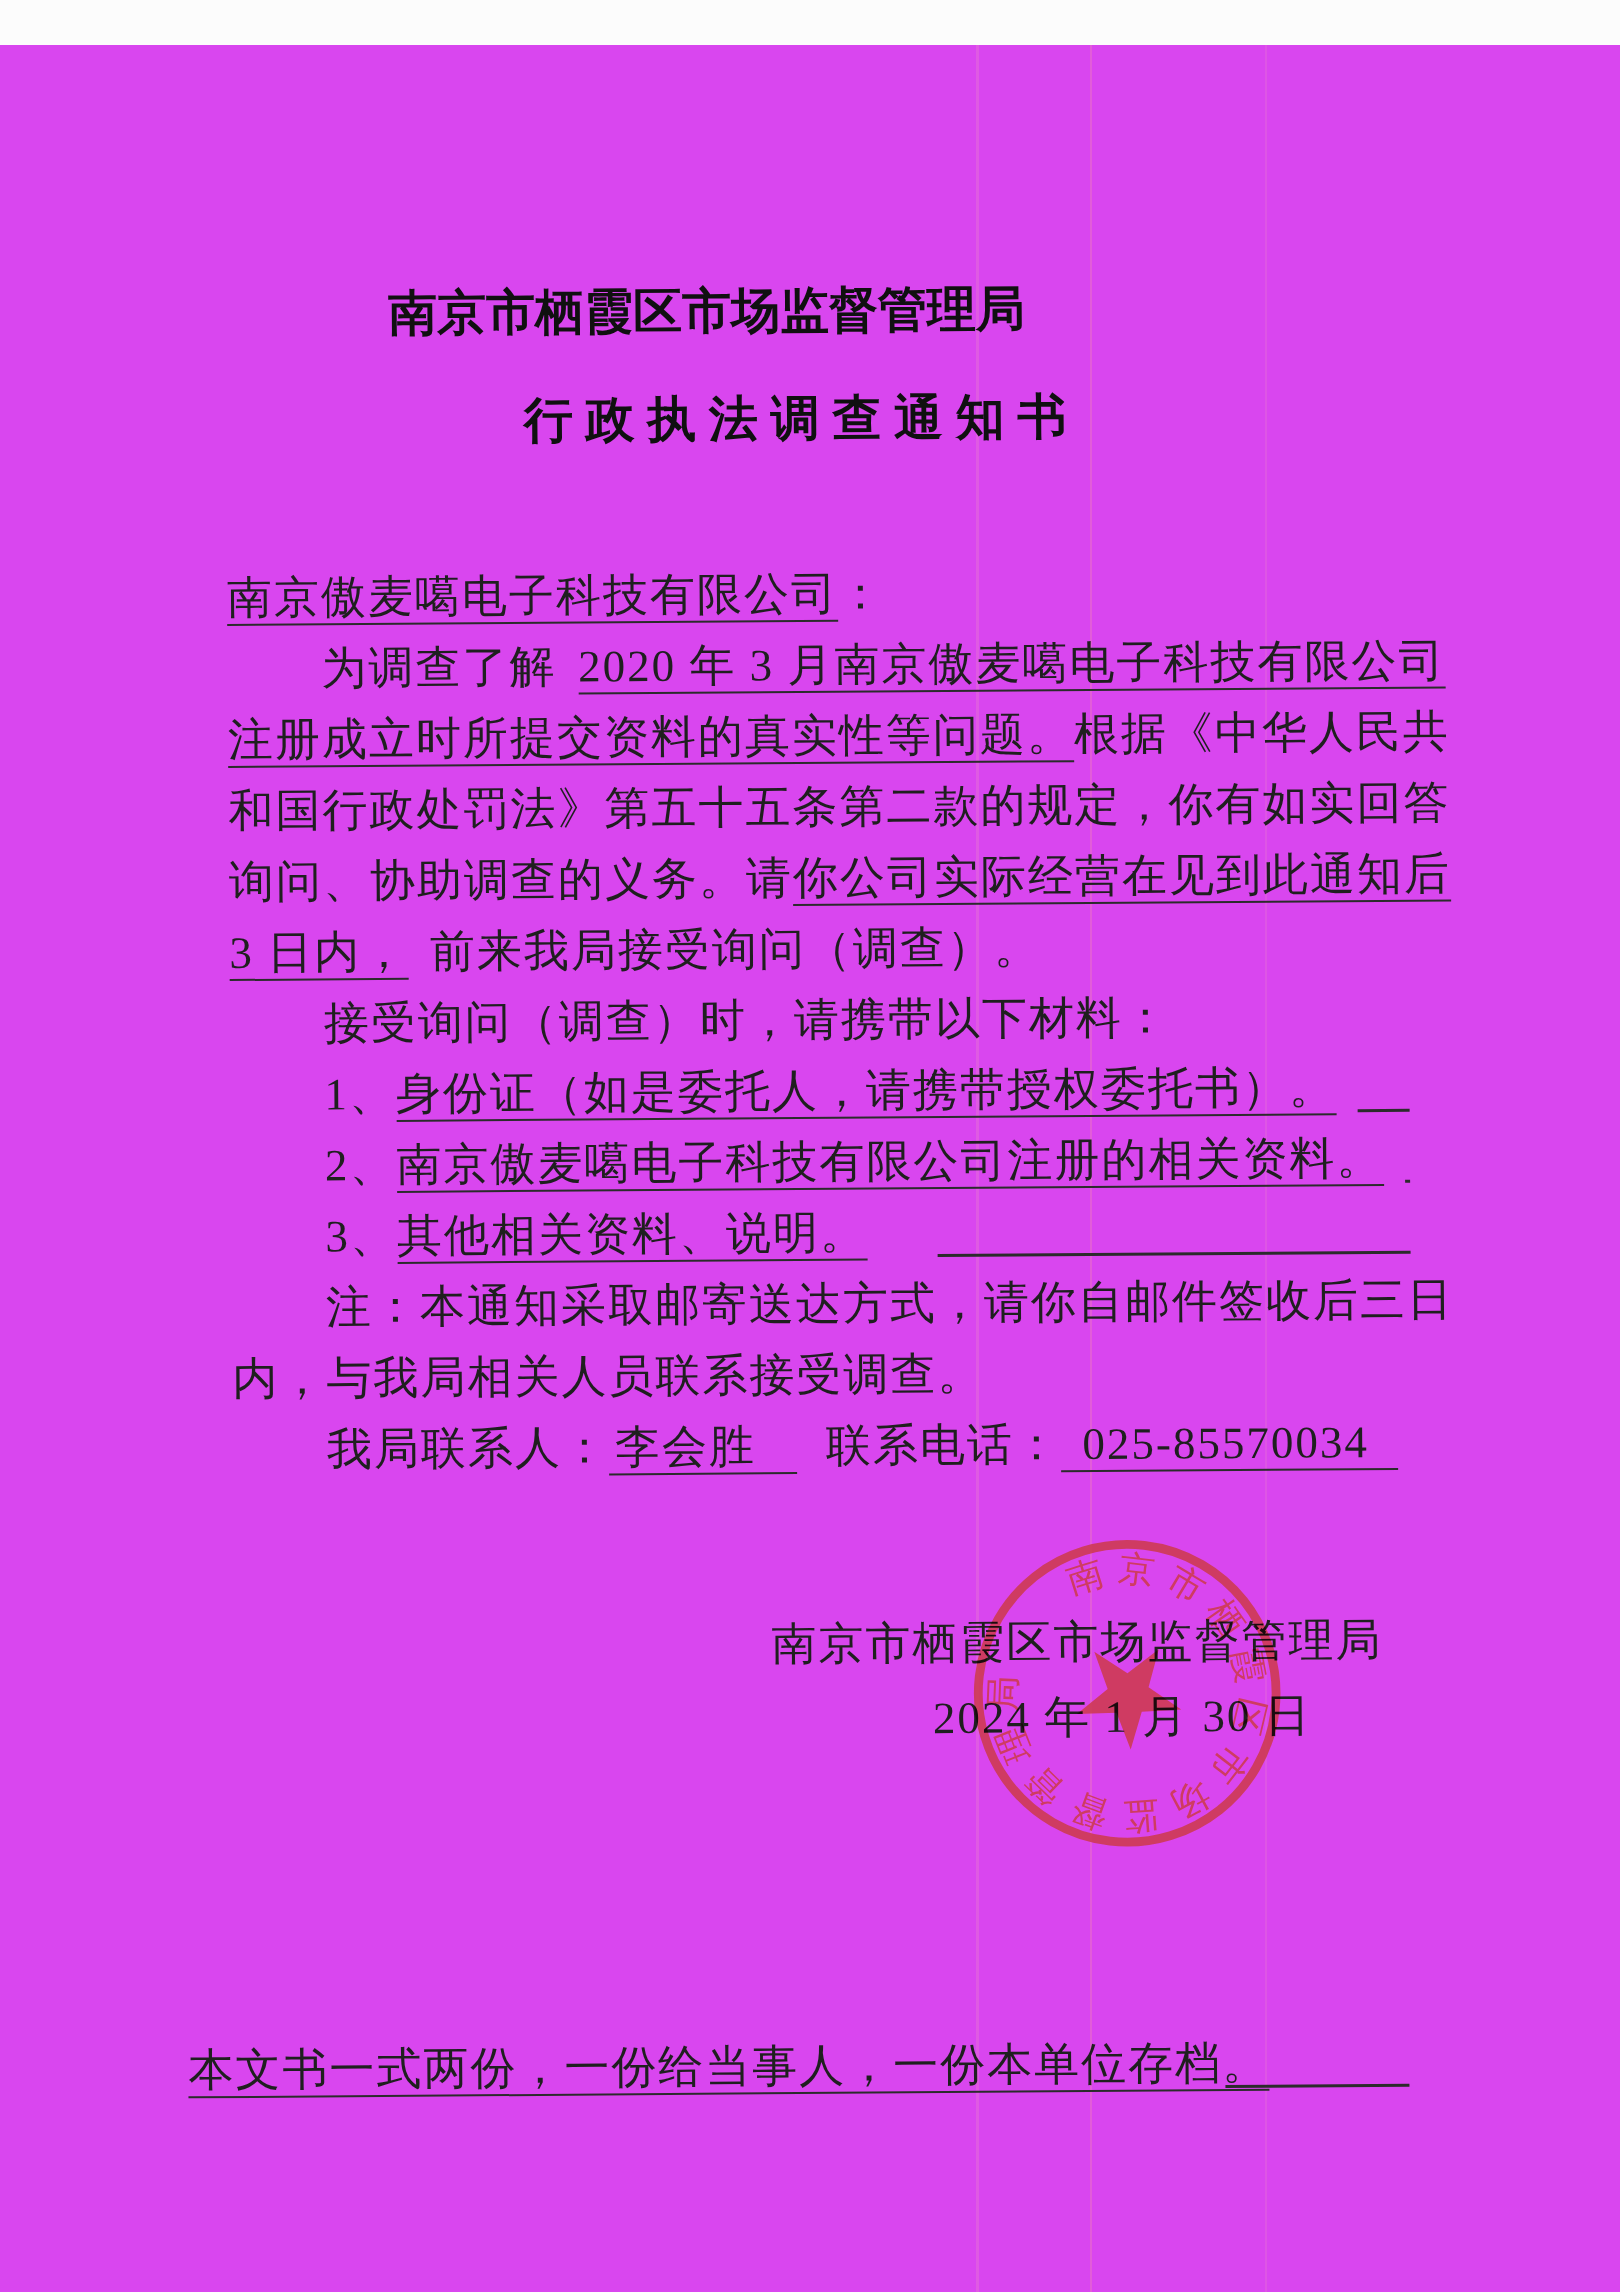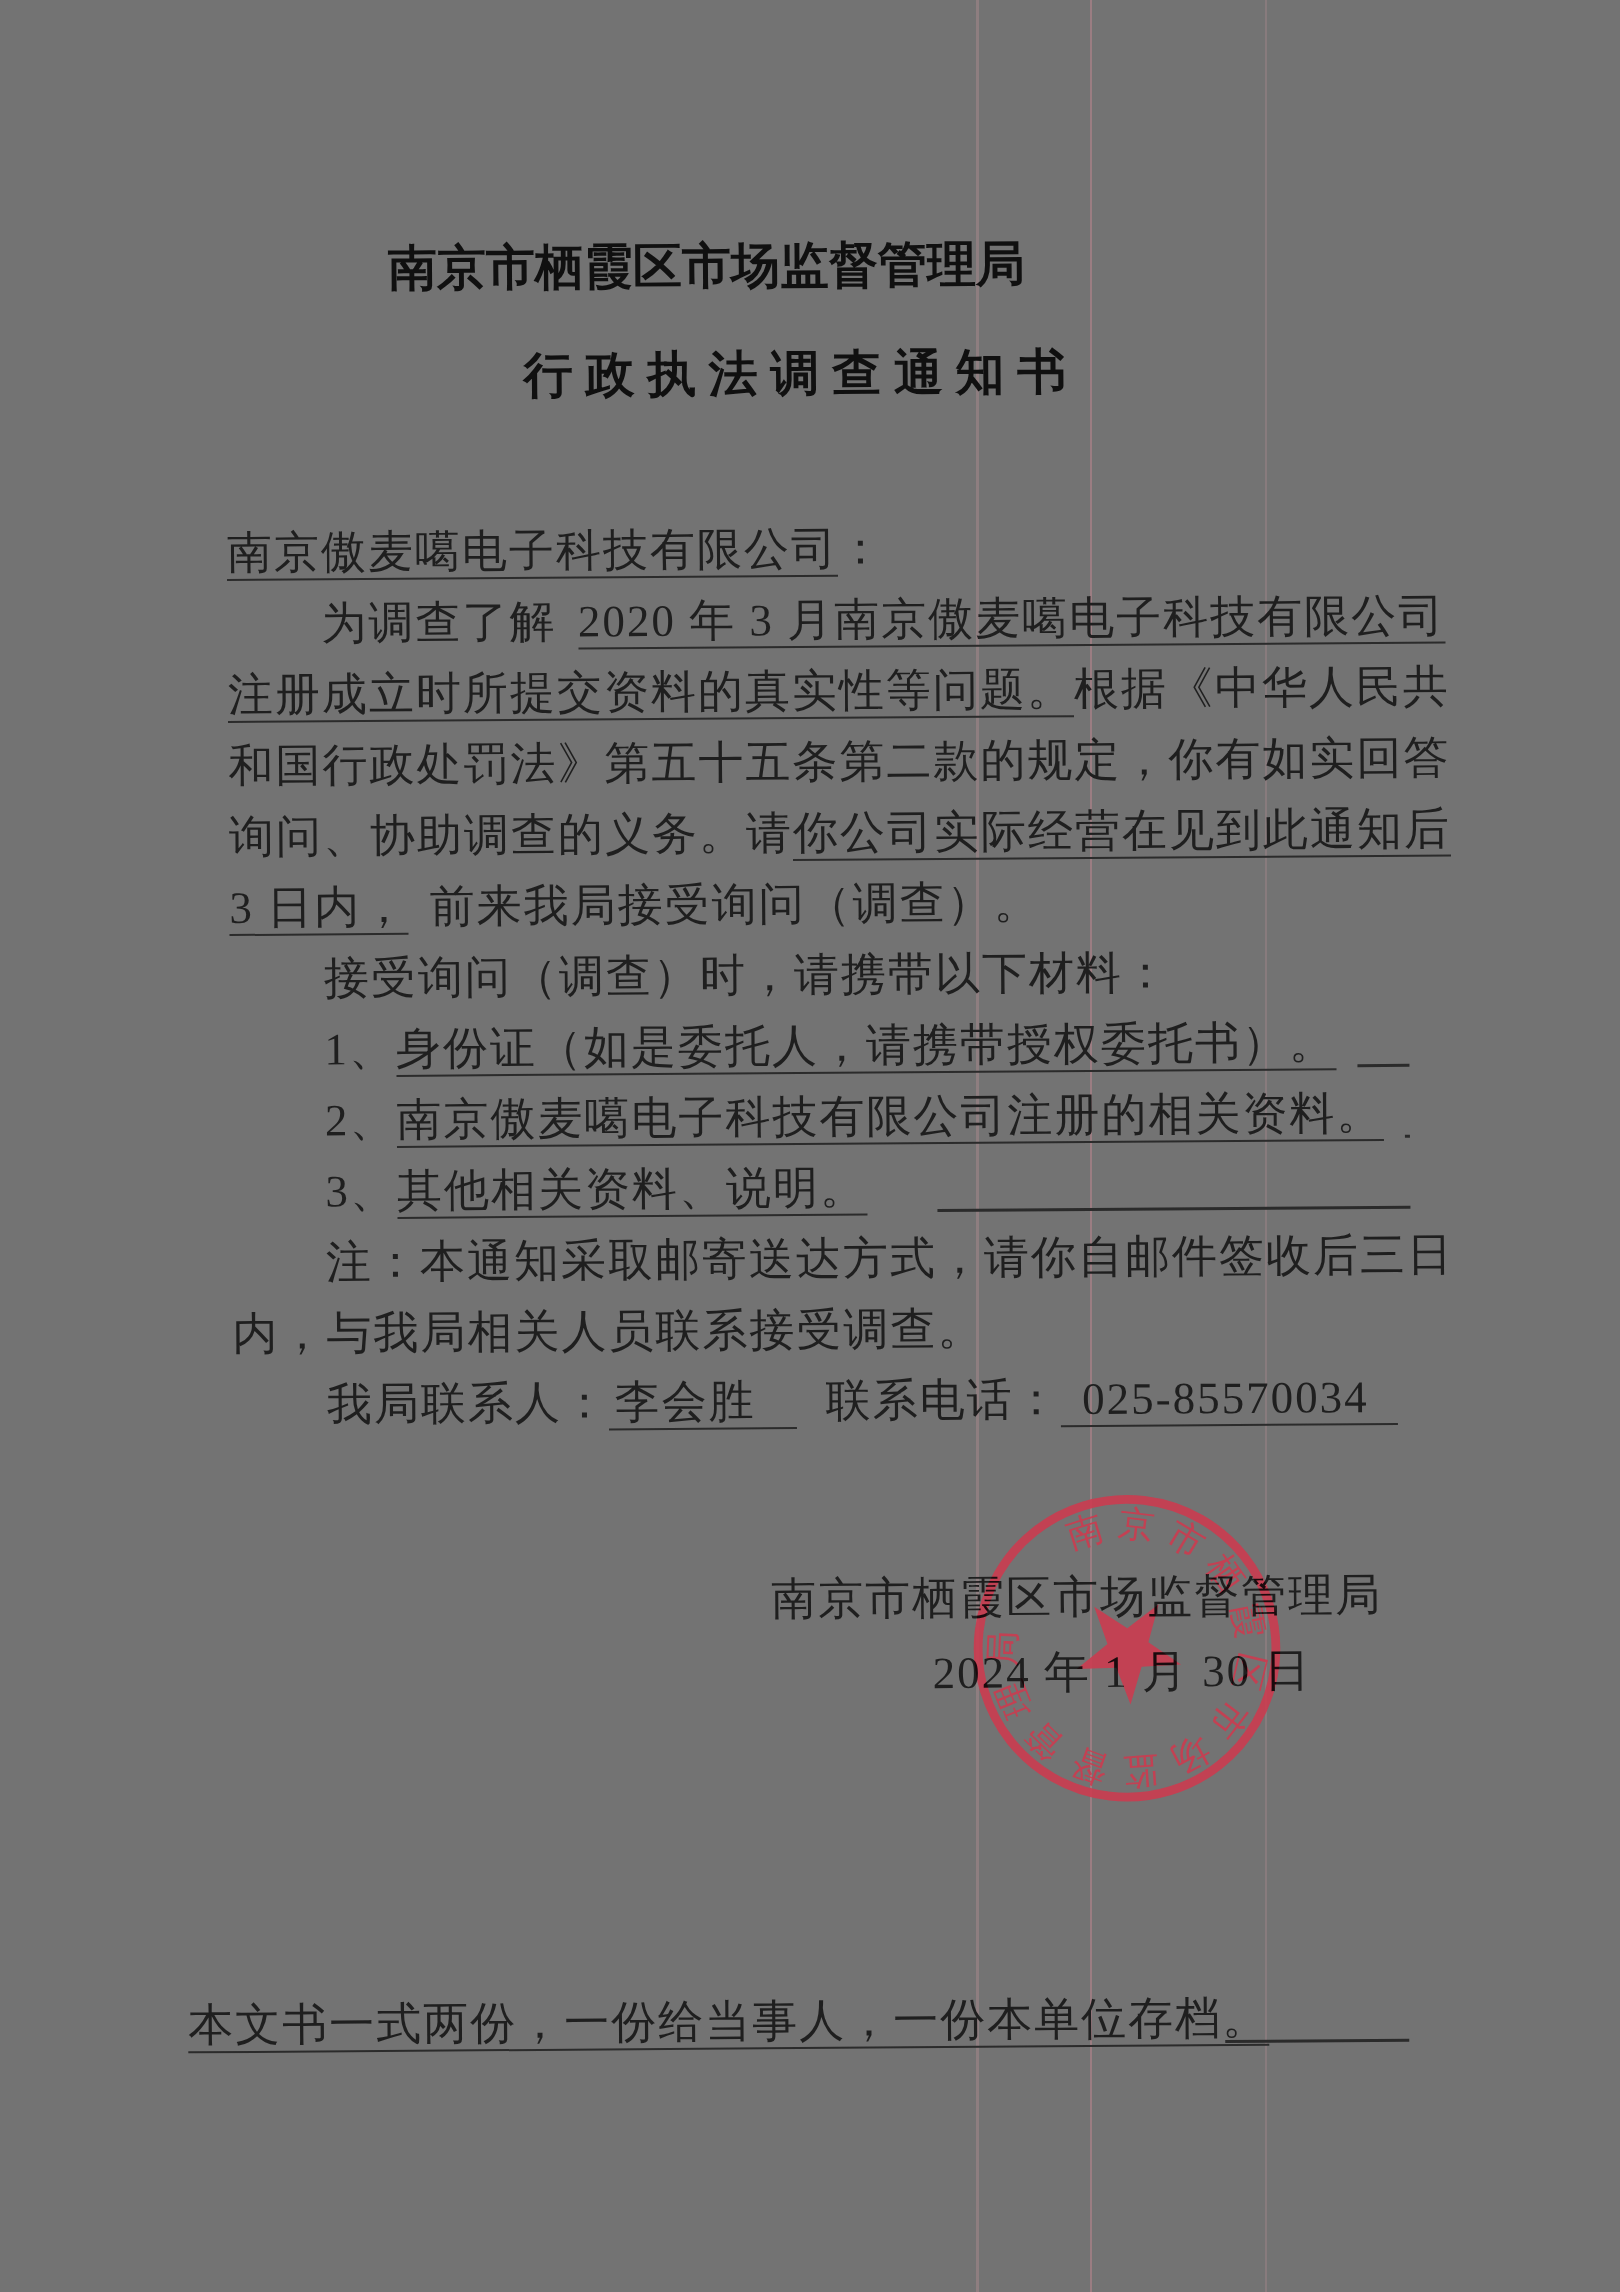--- a/index.html
+++ b/index.html
@@ -3,21 +3,21 @@
 <meta charset="utf-8">
 <style>
   html,body{margin:0;padding:0;}
   body{
     width:1620px;height:2293px;
     background:#fcfcfc;
     font-family:"Liberation Serif", serif;
     color:#1f1f1f;
     overflow:hidden;
   }
-  .page{position:absolute;inset:0;background:#737373;}
+  .page{position:absolute;inset:0;background:#d946ef;margin-top:45px;}
   .tilt{position:absolute;inset:0;transform:rotate(-0.4deg);transform-origin:50% 50%;}
   
   .streak{position:absolute;top:0;bottom:0;pointer-events:none;}
   .s1{left:976px;width:2.9px;background:rgba(250,170,180,0.20);}
   .s2{left:1090px;width:2px;background:rgba(248,150,165,0.30);}
   .s3{left:1265px;width:2px;background:rgba(250,170,180,0.16);}
 
   .title1{
     position:absolute;left:394px;top:233px;
     font-family:"Liberation Sans", sans-serif;

